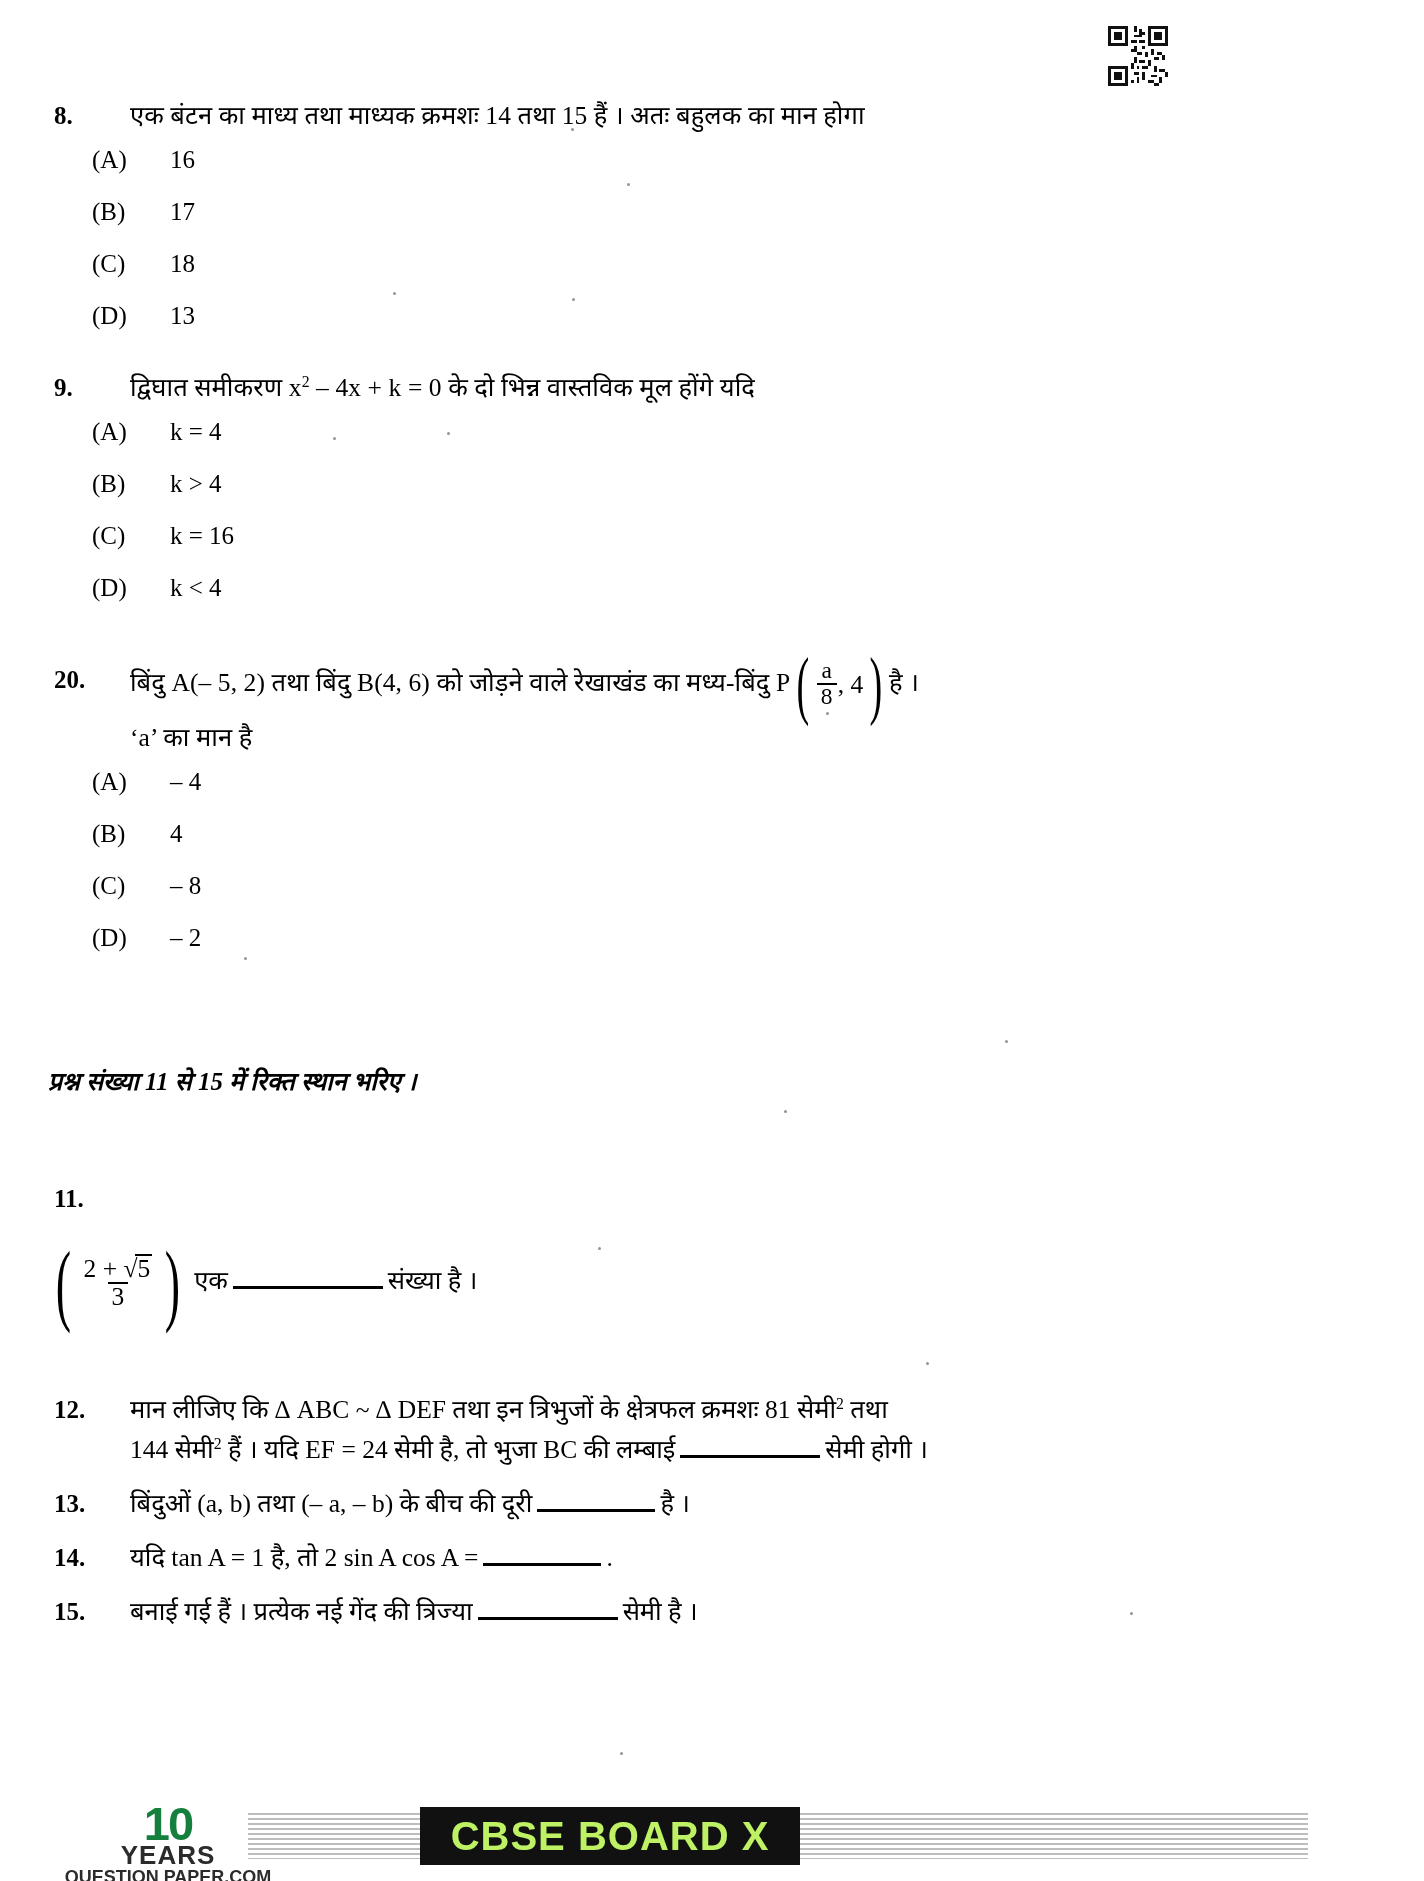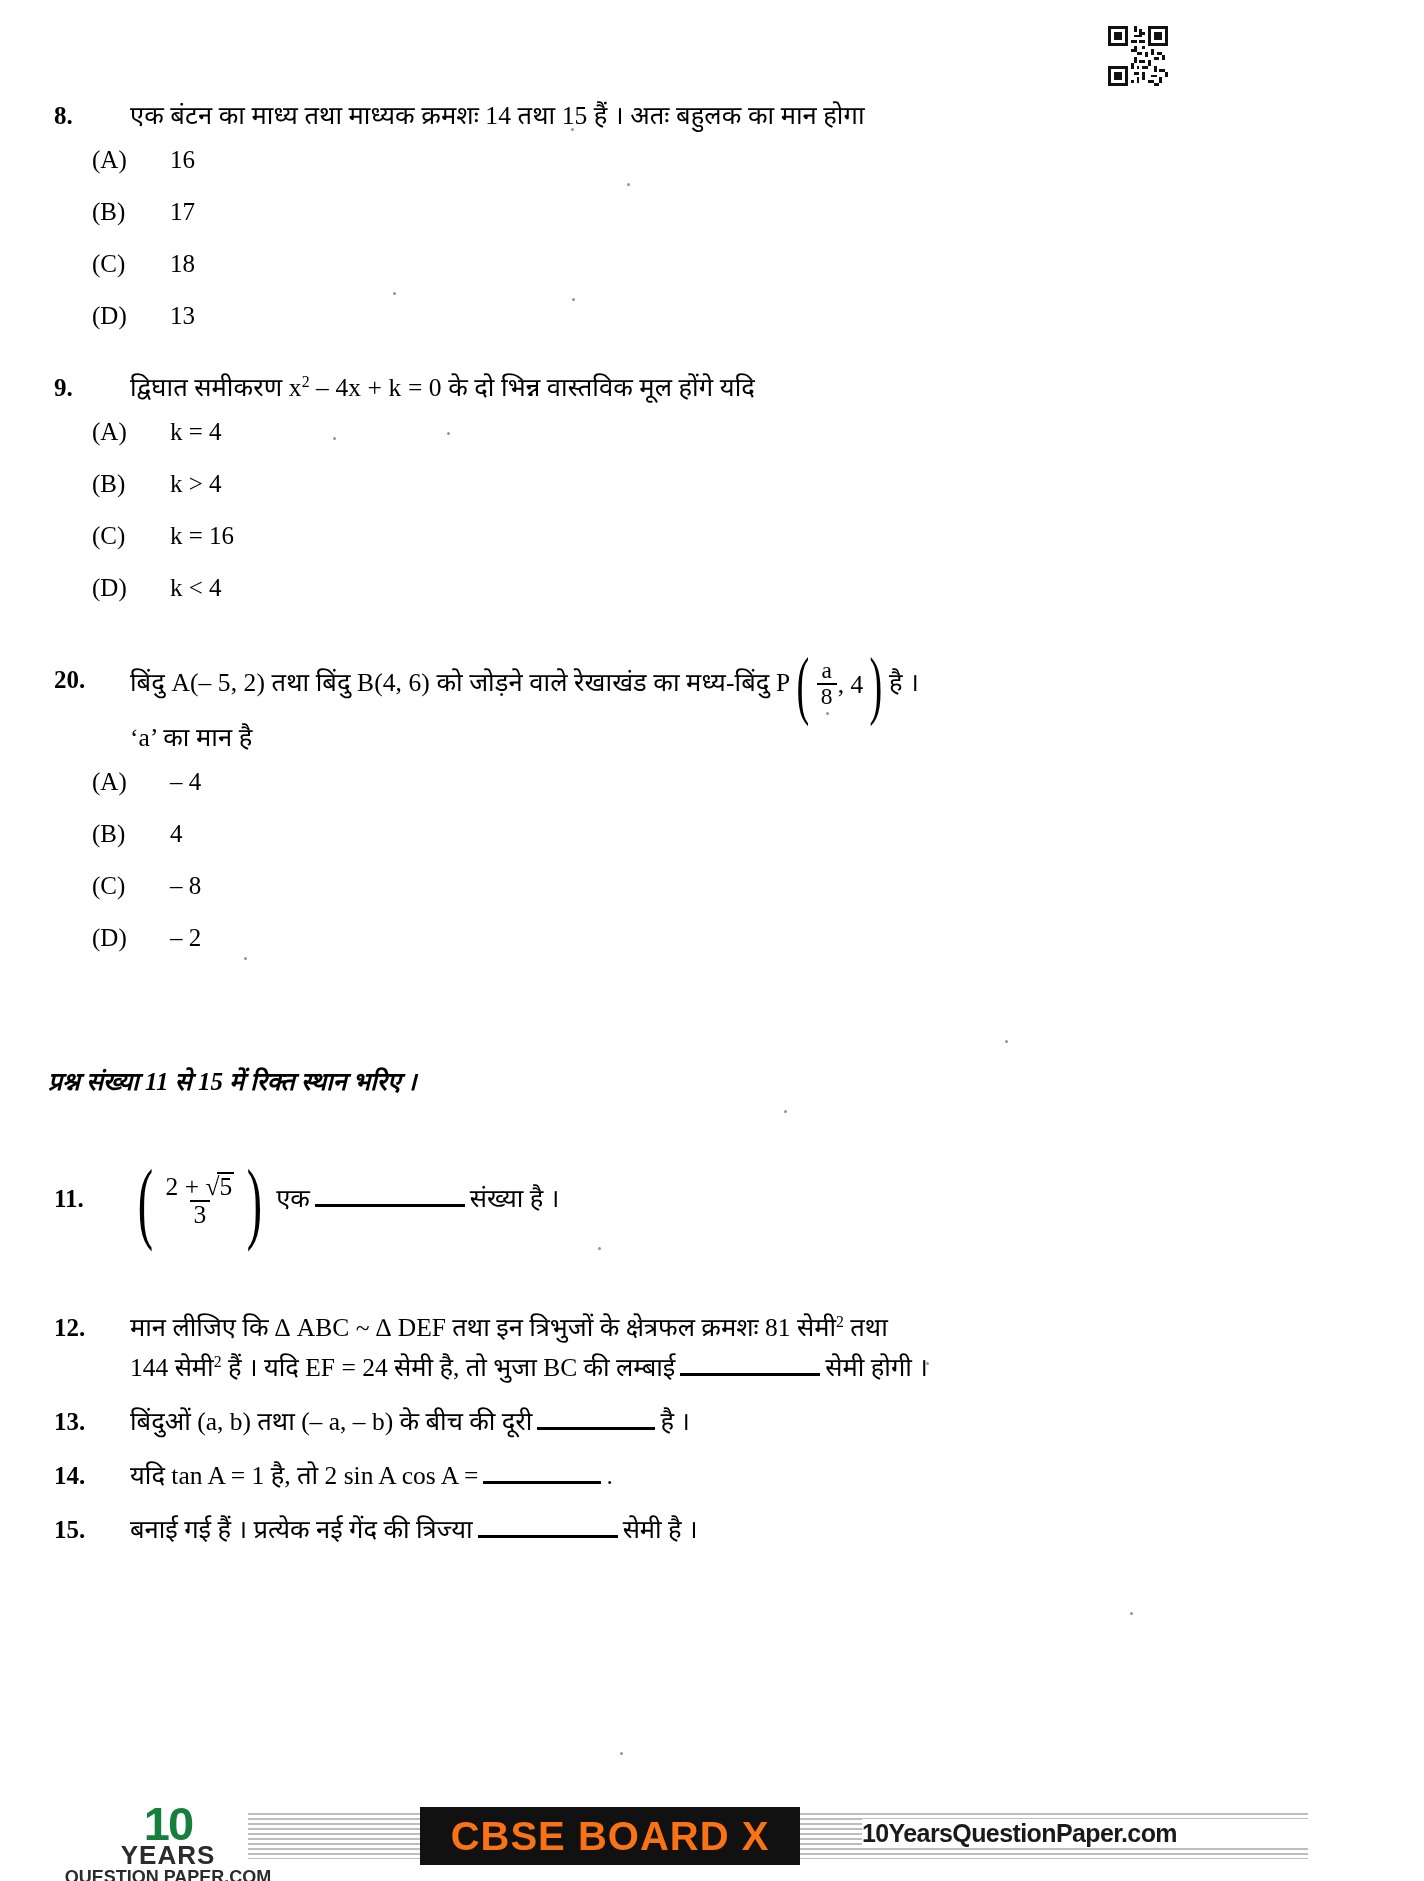--- a/index.html
+++ b/index.html
@@ -194,21 +194,21 @@
       #ffffff 2px, #ffffff 5px
     );
   }
   .footer-badge {
     position: absolute;
     left: 420px;
     top: 22px;
     width: 380px;
     height: 58px;
     background: #111111;
-    color: #f97316;
+    color: #bef264;
     font-family: "Liberation Sans", sans-serif;
     font-weight: bold;
     font-size: 40px;
     letter-spacing: 1px;
     display: flex;
     align-items: center;
     justify-content: center;
   }
   .footer-site {
     position: absolute;
@@ -397,21 +397,21 @@
         <span class="opt-text">– 2</span>
       </div>
     </div>
 
     <div class="gap-xl"></div>
 
     <div class="section-note">प्रश्न संख्या 11 से 15 में रिक्त स्थान भरिए ।</div>
 
     <div class="gap-lg"></div>
 
-    <div class="q" style="margin-bottom:40px;">
+    <div class="q" style="margin-bottom:40px;flex-direction:column;">
       <div class="q-num" style="line-height:70px;">11.</div>
       <div class="q-body" style="line-height:70px;">
         <span class="paren-wrap">
           <span class="paren-lg" style="font-size:3.6em;">(</span>
             <span class="frac" style="font-size:1.0em;">
               <span class="num"><span>2 + </span><span>√</span><span class="sqrt-box">5</span></span>
               <span class="den">3</span>
             </span>
             <span class="paren-lg" style="font-size:3.6em;">)</span>
         </span>
@@ -459,16 +459,15 @@
   </div>
 
   <div class="footer">
     <div class="footer-stripes"></div>
     <div class="footer-logo">
       <div class="ten">10</div>
       <div class="years">YEARS</div>
       <div class="qpcom">QUESTION PAPER.COM</div>
     </div>
     <div class="footer-badge">CBSE BOARD X</div>
-    <div class="footer-site">10YearsQuestionPaper.com</div>
   </div>
 
 </div>
 
 </body></html>

